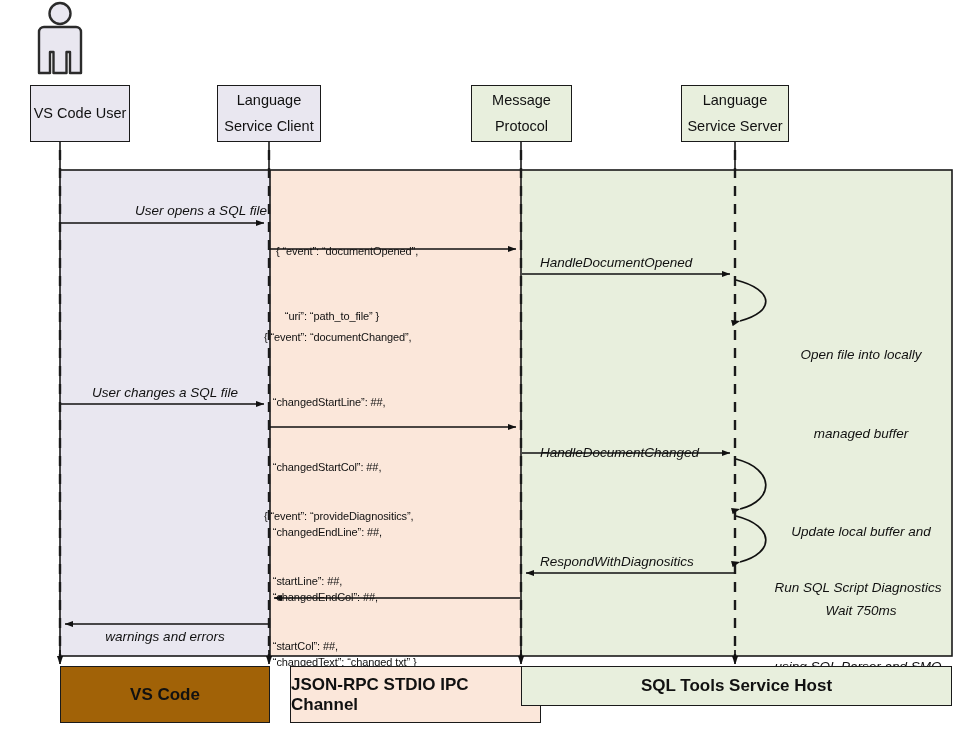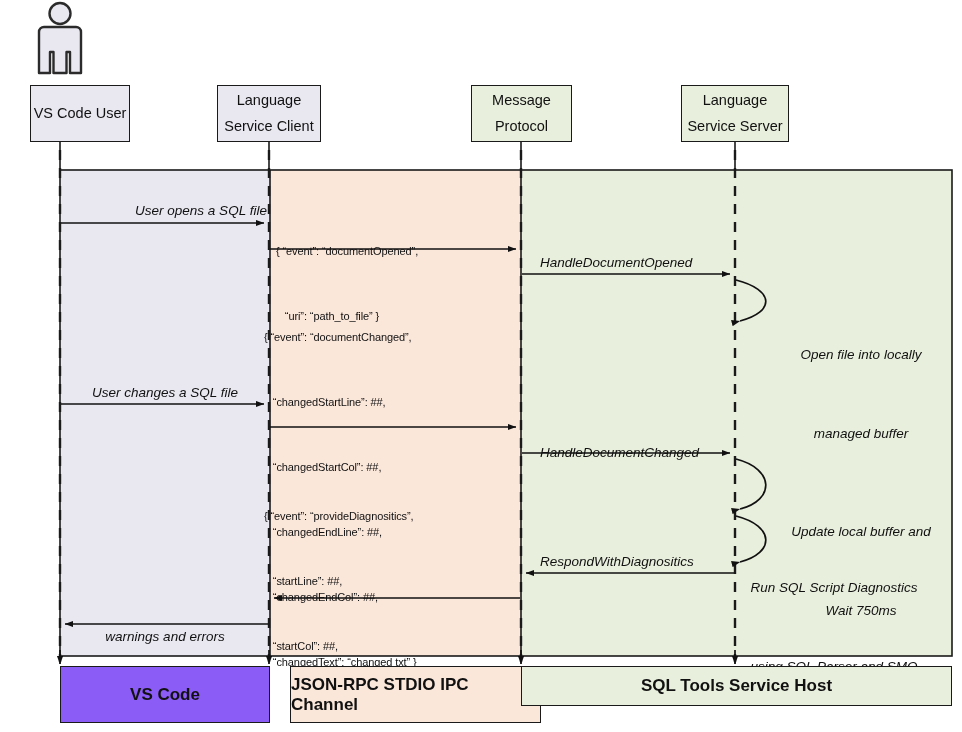--- a/index.html
+++ b/index.html
@@ -51,21 +51,21 @@
     position: absolute;
     box-sizing: border-box;
     border: 1.6px solid #1a1a1a;
     display: flex;
     align-items: center;
     justify-content: center;
     font-size: 17px;
     font-weight: bold;
     color: #111111;
   }
-  .footer-band.purple { background: #8b5cf6; }
+  .footer-band.purple { background: #a16207; }
   .footer-band.peach  { background: #fbe7da; }
   .footer-band.green  { background: #e8efdd; }
 
   
   .label-italic {
     font-style: italic;
     font-size: 13.5px;
     color: #111111;
     text-align: center;
     line-height: 1.95;
@@ -206,21 +206,21 @@
   <div class="txt label-italic" style="left:768px; top:289px; width:186px;">
     <div>Open file into locally</div>
     <div>managed buffer</div>
   </div>
 
   <div class="txt label-italic" style="left:768px; top:466px; width:186px;text-align:center;">
     <div>Update local buffer and</div>
     <div>Wait 750ms</div>
   </div>
 
-  <div class="txt label-italic" style="left:738px; top:522px; width:192px;">
+  <div class="txt label-italic" style="left:762px; top:522px; width:192px;">
     <div>Run SQL Script Diagnostics</div>
     <div>using SQL Parser and SMO</div>
   </div>
 
   <div class="txt json-block" style="left:276px; top:198px;">
     <div>{ “event”: “documentOpened”,</div>
     <div>   “uri”: “path_to_file” }</div>
   </div>
 
   <div class="txt json-block" style="left:264px; top:284px;">

